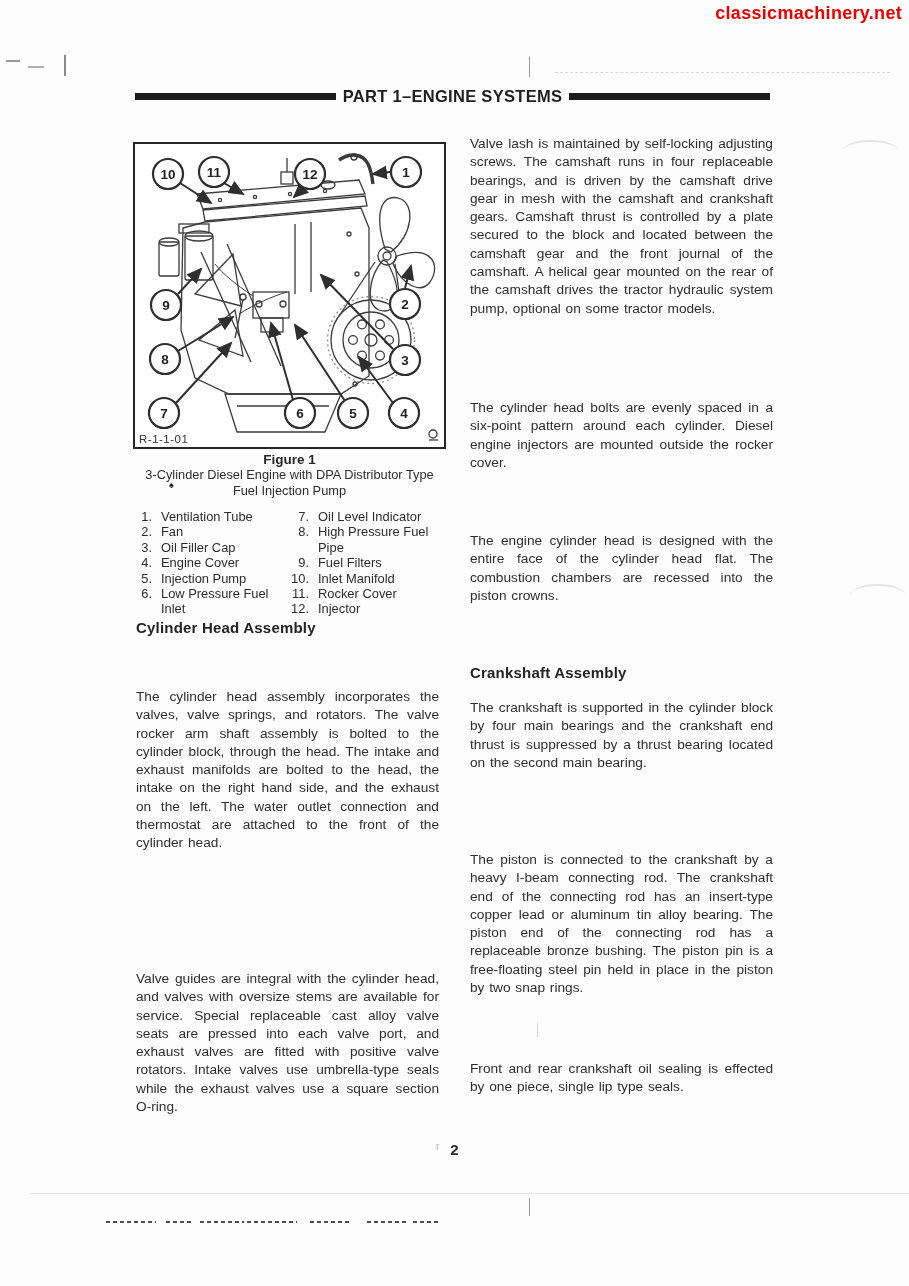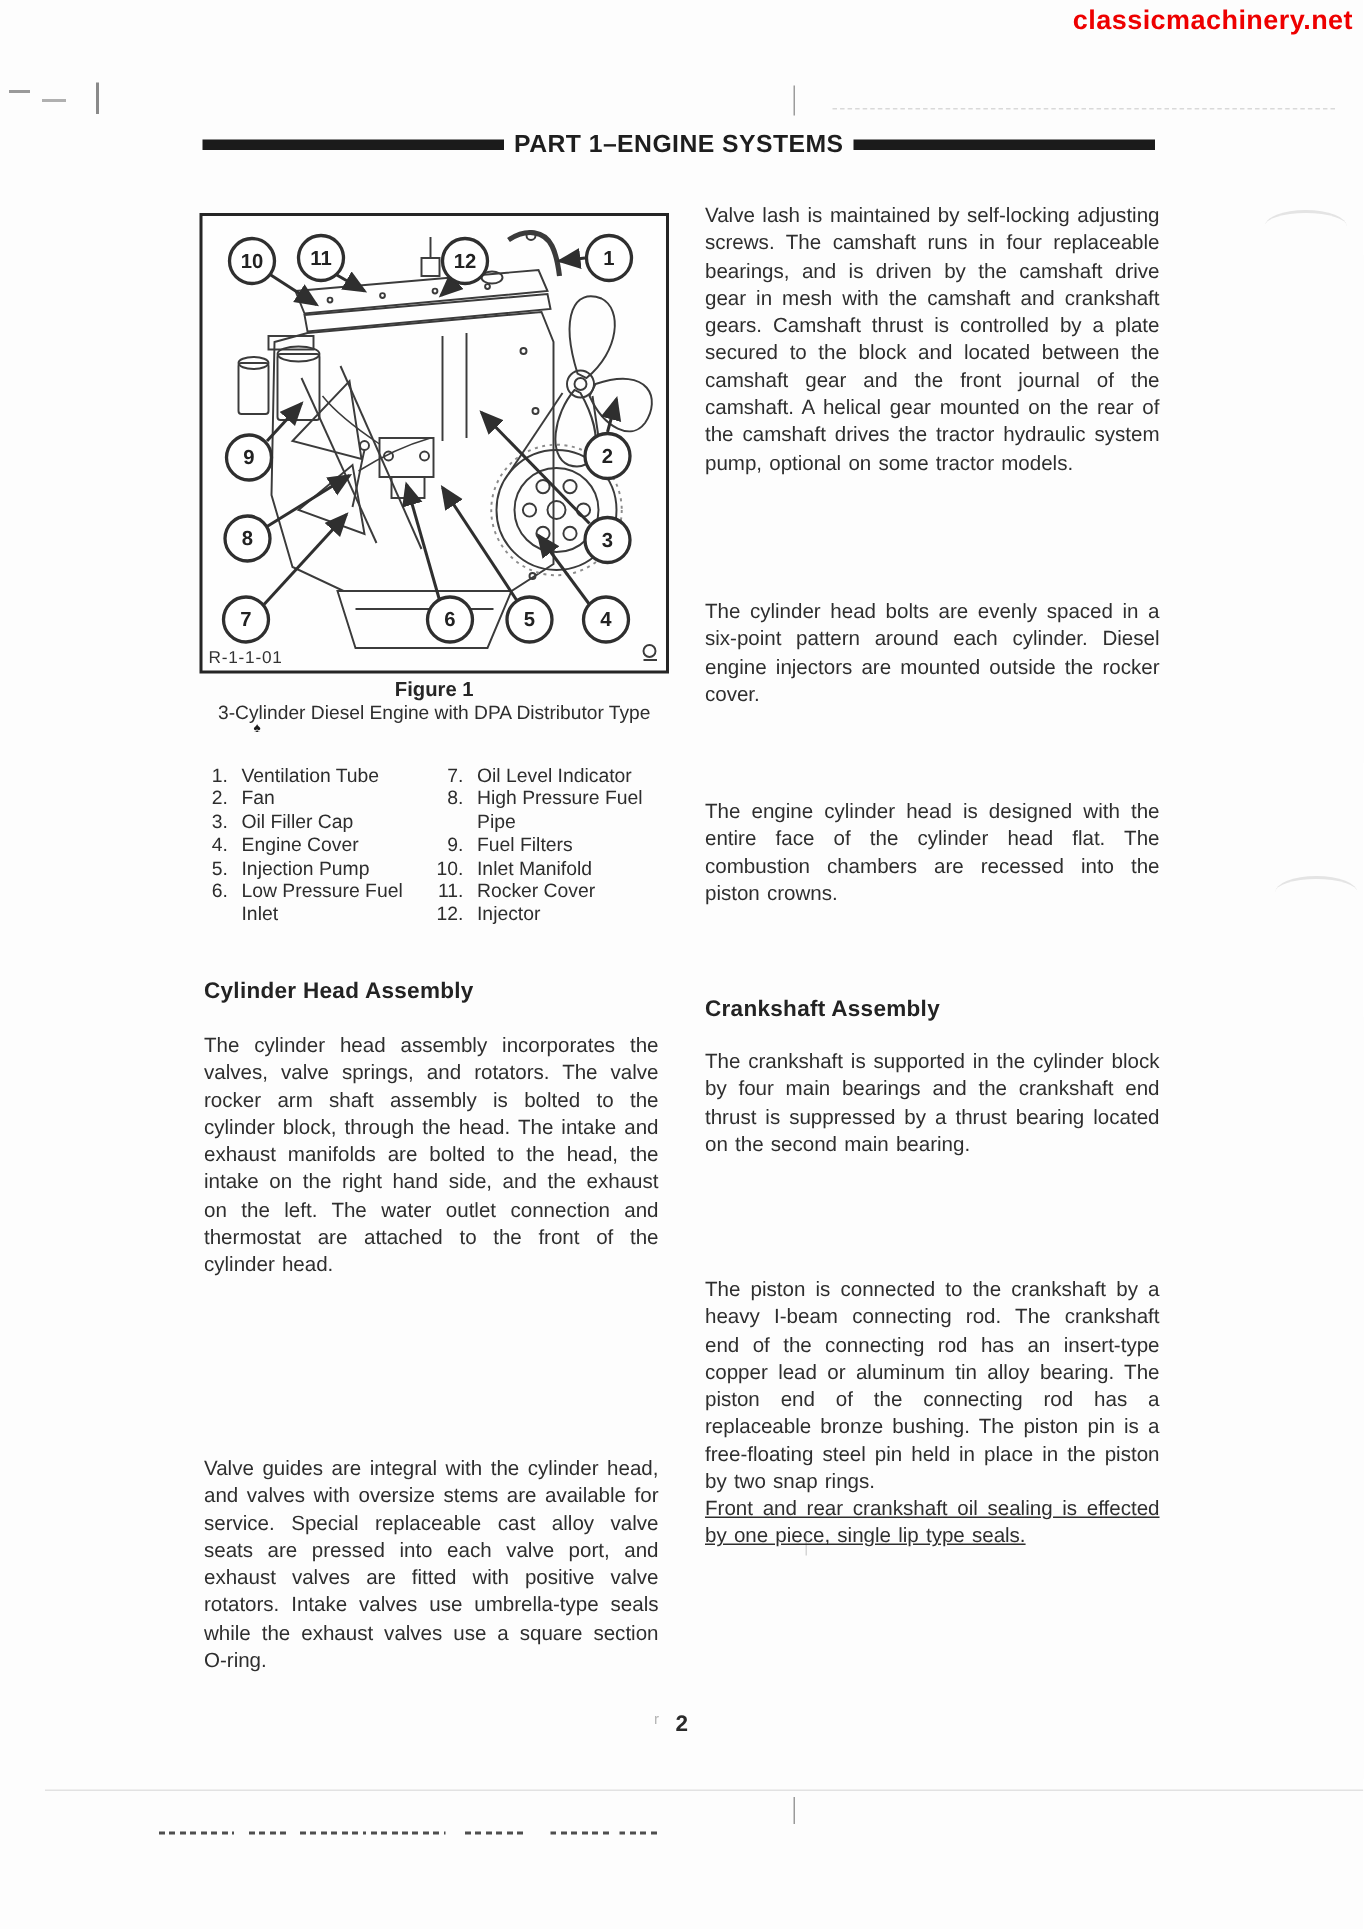--- a/index.html
+++ b/index.html
@@ -248,20 +248,21 @@
             <text x="31" y="165.5">9</text>
           </g>
       </g>
     </svg>
     <div class="figure-ref">R-1-1-01</div>
   </div>
 
   <div class="fig-caption">
     <div class="cap-title">Figure 1</div>
     <div class="cap-line">3-Cylinder Diesel Engine with DPA Distributor Type</div>
+    <div class="cap-line">Fuel Injection Pump</div>
   </div>
   <div class="spade-artifact">♠</div>
 
   <div class="parts">
     <div class="pcol1">
       <div class="prow">
           <span class="pnum">1.</span>
           <span class="plabel">Ventilation Tube</span>
         </div>
       <div class="prow">
@@ -306,31 +307,31 @@
           <span class="pnum">11.</span>
           <span class="plabel">Rocker Cover</span>
         </div>
       <div class="prow">
           <span class="pnum">12.</span>
           <span class="plabel">Injector</span>
         </div>
     </div>
   </div>
 
-  <div class="heading lcol" style="top:652px;">Cylinder Head Assembly</div>
+  <div class="heading lcol" style="top:619px;">Cylinder Head Assembly</div>
   <div class="para lcol" style="top:688px;">The cylinder head assembly incorporates the valves, valve springs, and rotators. The valve rocker arm shaft assembly is bolted to the cylinder block, through the head. The intake and exhaust manifolds are bolted to the head, the intake on the right hand side, and the exhaust on the left. The water outlet connection and thermostat are attached to the front of the cylinder head.</div>
   <div class="para lcol" style="top:951px;margin-top:19px;">Valve guides are integral with the cylinder head, and valves with oversize stems are available for service. Special replaceable cast alloy valve seats are pressed into each valve port, and exhaust valves are fitted with positive valve rotators. Intake valves use umbrella-type seals while the exhaust valves use a square section O-ring.</div>
 
   <div class="para rcol" style="top:135px;">Valve lash is maintained by self-locking adjusting screws. The camshaft runs in four replaceable bearings, and is driven by the camshaft drive gear in mesh with the camshaft and crankshaft gears. Camshaft thrust is controlled by a plate secured to the block and located between the camshaft gear and the front journal of the camshaft. A helical gear mounted on the rear of the camshaft drives the tractor hydraulic system pump, optional on some tractor models.</div>
   <div class="para rcol" style="top:532px;">The engine cylinder head is designed with the entire face of the cylinder head flat. The combustion chambers are recessed into the piston crowns.</div>
   <div class="para rcol" style="top:399px;">The cylinder head bolts are evenly spaced in a six-point pattern around each cylinder. Diesel engine injectors are mounted outside the rocker cover.</div>
   <div class="heading rcol" style="top:664px;">Crankshaft Assembly</div>
   <div class="para rcol" style="top:699px;">The crankshaft is supported in the cylinder block by four main bearings and the crankshaft end thrust is suppressed by a thrust bearing located on the second main bearing.</div>
   <div class="para rcol" style="top:851px;">The piston is connected to the crankshaft by a heavy I-beam connecting rod. The crankshaft end of the connecting rod has an insert-type copper lead or aluminum tin alloy bearing. The piston end of the connecting rod has a replaceable bronze bushing. The piston pin is a free-floating steel pin held in place in the piston by two snap rings.</div>
-  <div class="para rcol" style="top:997px;text-decoration:underline;">Front and rear crankshaft oil sealing is effected by one piece, single lip type seals.</div>
+  <div class="para rcol" style="top:1060px;">Front and rear crankshaft oil sealing is effected by one piece, single lip type seals.</div>
 
   <div class="pn-tick">r</div>
   <div class="page-number">2</div>
 
   <div class="art" style="left:30px;top:1193px;width:879px;height:1px;background:#e2e2e2;"></div>
   <div class="art" style="left:529px;top:1198px;width:1px;height:18px;background:#9a9a9a;"></div>
   <div class="art dashline" style="left:106px;top:1221px;width:50px;"></div>
   <div class="art dashline" style="left:166px;top:1221px;width:28px;"></div>
   <div class="art dashline" style="left:200px;top:1221px;width:44px;"></div>
   <div class="art dashline" style="left:247px;top:1221px;width:50px;"></div>

